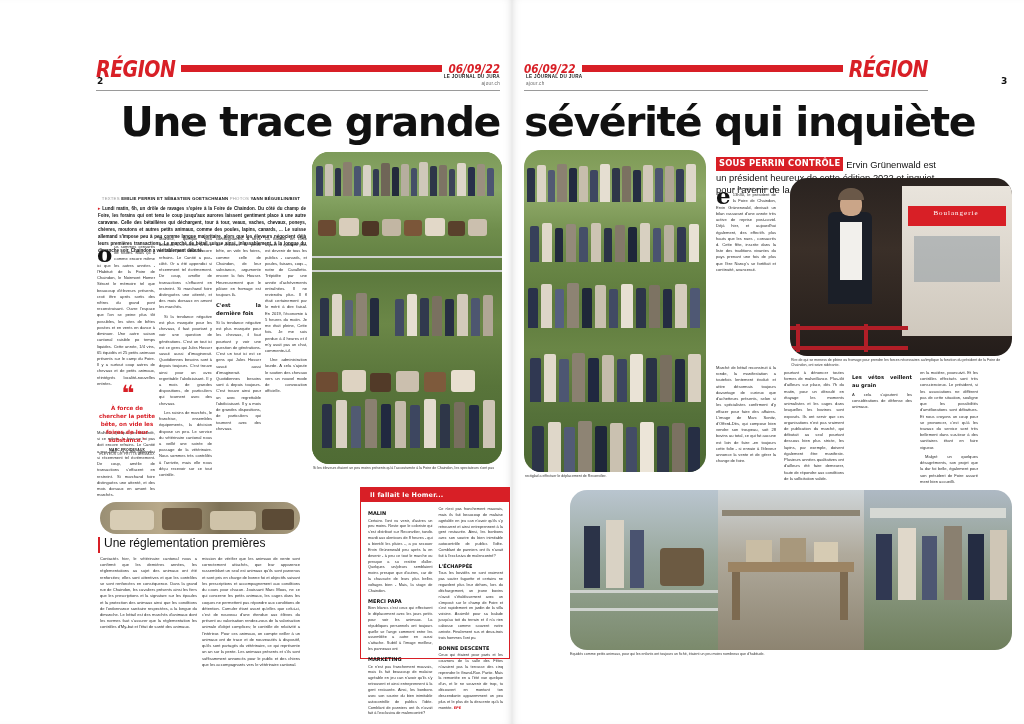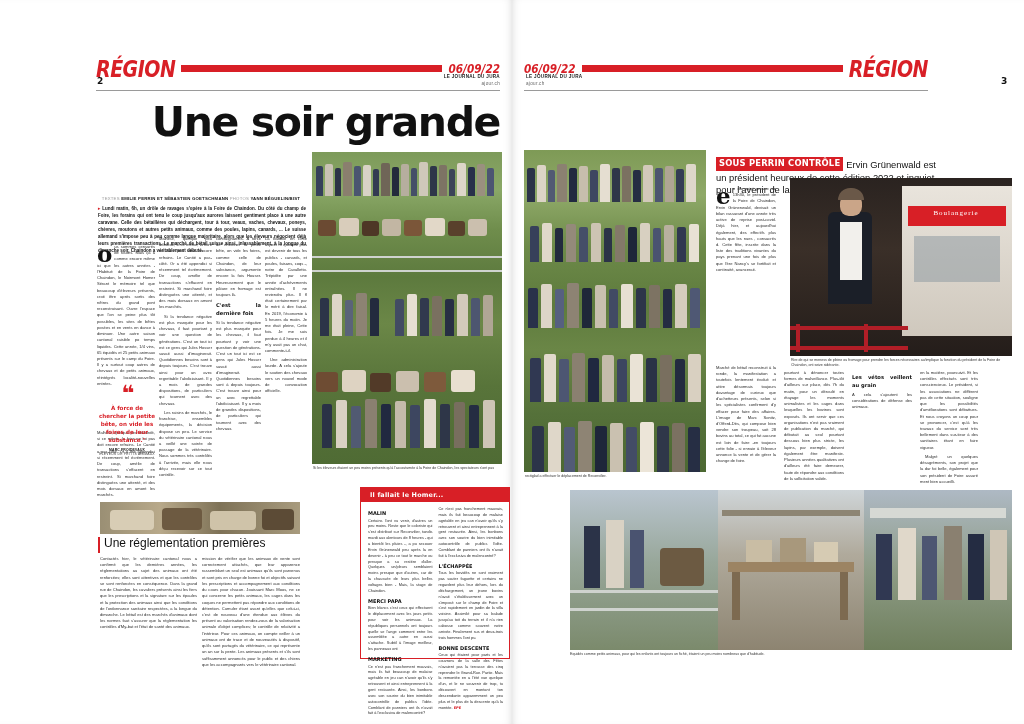--- a/index.html
+++ b/index.html
@@ -131,21 +131,21 @@
     color:#d81f26; font-family:"DejaVu Sans", sans-serif; font-weight:bold;
     font-size:5.6px; line-height:1.45; margin-top:2px;
   }
   .pq-attr {
     font-size:3.4px; color:#444; margin-top:3px; letter-spacing:.2px;
   }
   .pq-attr b { color:#111; }
   .pq-left { left:97px; top:386px; width:60px; }
 
   
-  .photo { position:absolute; overflow:hidden; }
+  .photo { position:absolute; overflow:hidden;border-radius:17px; }
   .caption {
     position:absolute; font-size:3.6px; color:#333; line-height:1.4;
   }
 
   
   .ph-grass { background:linear-gradient(#6e8a3c,#7e9a46 40%,#5f7c34); }
 
   .crowd { position:absolute; left:0; right:0; }
   .fig { position:absolute; border-radius:2px 2px 0 0; }
 
@@ -182,21 +182,21 @@
       <span class="mast-rule"></span>
       <span class="mast-date">06/09/22</span>
     </div>
     <div class="mast-sub sub-left">
       <div class="jj">LE JOURNAL DU JURA</div>
       <div class="url">ajour.ch</div>
     </div>
     <div class="folio folio-left">2</div>
     <div class="hairline hair-left"></div>
 
-    <div class="headline hl-left">Une soir grande</div>
+    <div class="headline hl-left">Une trace grande</div>
 
 
     <div class="byline">
       <span class="lbl">TEXTES</span>
       <b>EMILIE PERRIN ET SÉBASTIEN GOETSCHMANN</b>
       <span class="lbl">PHOTOS</span>
       <b>YANN BÉGUELIN/BIST</b>
     </div>
 
     <div class="lede">
@@ -362,20 +362,21 @@
       <span class="mast-rule"></span>
       <span class="region-word">RÉGION</span>
     </div>
     <div class="mast-sub sub-right">
       <div class="jj">LE JOURNAL DU JURA</div>
       <div class="url">ajour.ch</div>
     </div>
     <div class="folio folio-right">3</div>
     <div class="hairline hair-right"></div>
 
+    <div class="headline hl-right">sévérité qui inquiète</div>
 
     <div class="photo" style="left:12px; top:150px; width:182px; height:322px;">
       <div style="position:absolute;inset:0;background:linear-gradient(180deg,#7e9a56 0%,#8fa968 14%,#6d8a49 30%,#5e7b3d 48%,#6a8646 62%,#55713a 82%,#4c6832 100%);"></div>
       <div class="crowd" style="top:6px;height:52px;">
         <div class="fig" style="left:3px;top:12px;width:8px;height:34px;background:#2b3348;"></div>
         <div class="fig" style="left:13px;top:9px;width:9px;height:37px;background:#dcd4c6;"></div>
         <div class="fig" style="left:24px;top:14px;width:7px;height:32px;background:#515a73;"></div>
         <div class="fig" style="left:33px;top:8px;width:10px;height:38px;background:#8b8171;"></div>
         <div class="fig" style="left:45px;top:12px;width:8px;height:34px;background:#212940;"></div>
         <div class="fig" style="left:55px;top:10px;width:9px;height:36px;background:#c7bead;"></div>

